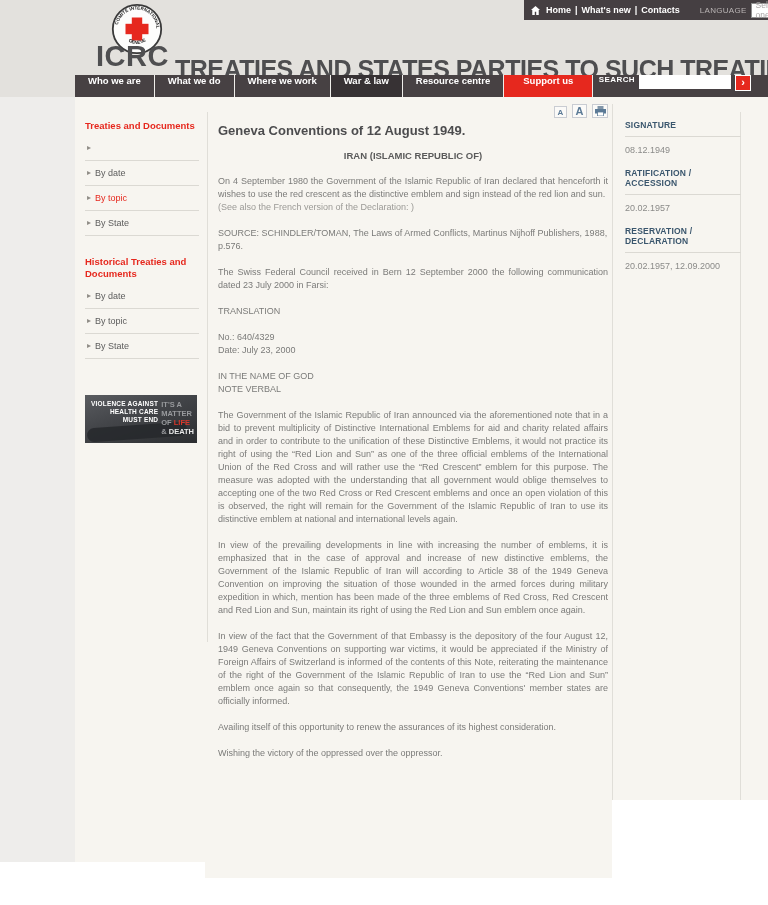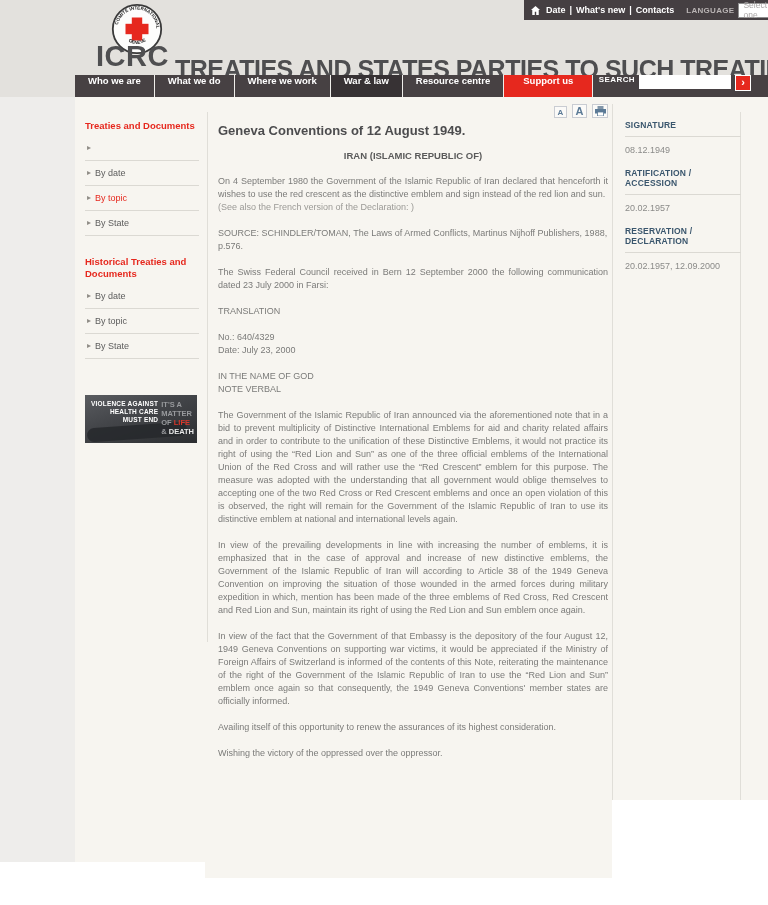--- a/index.html
+++ b/index.html
@@ -6,21 +6,21 @@
   html,body { background:#ffffff; }
   body { font-family:"Liberation Sans","DejaVu Sans",sans-serif; }
   .page { position:relative; width:768px; height:905px; background:#fff; overflow:hidden; }
 
   
   .header { position:absolute; top:0; left:0; width:768px; height:97px; background:#e3e1dd; }
   .topbar { position:absolute; top:0; left:524px; width:244px; height:20px; background:#453f42;
             display:flex; align-items:center; padding:0 4px 0 7px; color:#fff; }
   .topbar-links { display:flex; align-items:center; gap:4px; font-size:9px; font-weight:bold; white-space:nowrap; }
   .home-icon { width:9px; height:9px; display:inline-block; margin-right:2px; }
-  .lang-label { margin-left:12px; font-size:8px; color:#b9b4b4; letter-spacing:.3px;font-weight:bold; }
+  .lang-label { margin-left:20px; font-size:8px; color:#b9b4b4; letter-spacing:.3px; }
   .lang-select { margin-left:4px; width:60px; height:15px; background:#fff; border:1px solid #8f8f8f;
                  display:flex; align-items:center; justify-content:space-between; padding:0 2px 0 4px;
                  font-size:8.5px; color:#a9a5a5; cursor:pointer; }
   .lang-caret { font-size:7px; color:#2c2c2c; }
   .logo { position:absolute; top:3px; left:111px; }
   .icrc-word { position:absolute; top:40px; left:96px; font-size:29px; font-weight:bold; color:#4f4f51; letter-spacing:.5px;text-align:right; }
   .site-title { position:absolute; top:55px; left:175px; font-size:25px; font-weight:bold;
                 color:#4e4e50; letter-spacing:-0.5px; white-space:nowrap; }
 
   
@@ -92,21 +92,21 @@
 
 <div class="page">
 
   <div class="header">
 
     <div class="topbar">
       <div class="topbar-links">
         <svg class="home-icon" viewBox="0 0 10 10">
             <path d="M5 0L0 4.5h1.4V10h2.8V6.5h1.6V10h2.8V4.5H10z" fill="#ffffff"></path>
           </svg>
-        <span>Date</span>
+        <span>Home</span>
         <span>|</span>
         <span>What's new</span>
         <span>|</span>
         <span>Contacts</span>
       </div>
       <span class="lang-label">LANGUAGE</span>
       <div class="lang-select">
         <span>Select one</span>
         <span class="lang-caret">▼</span>
       </div>

